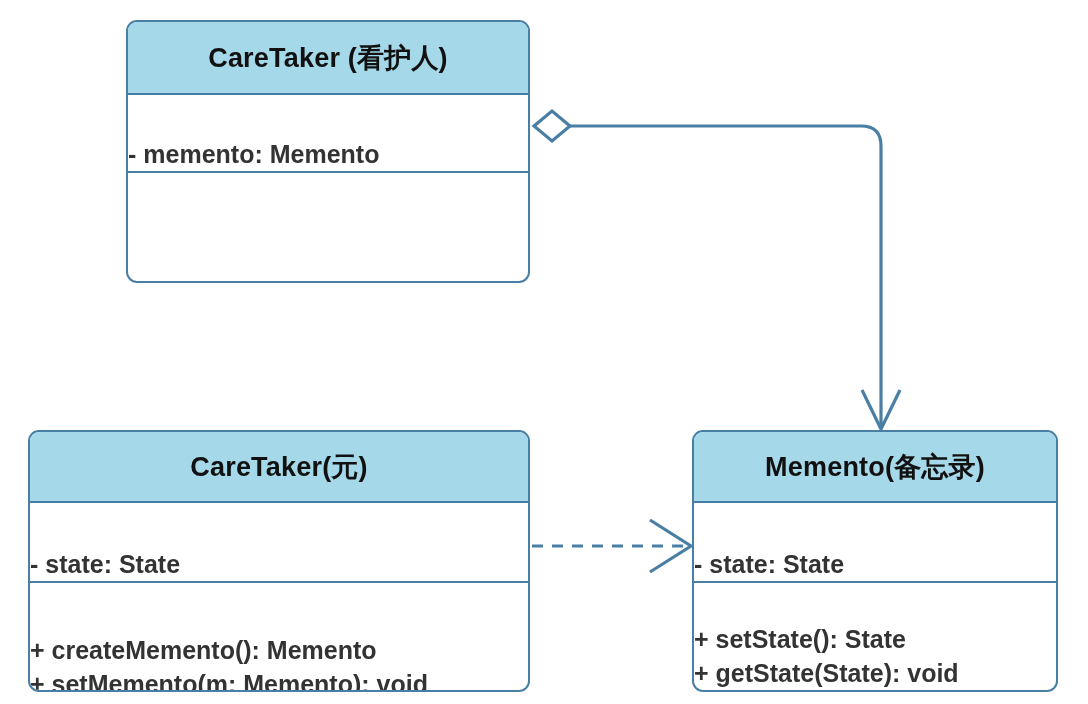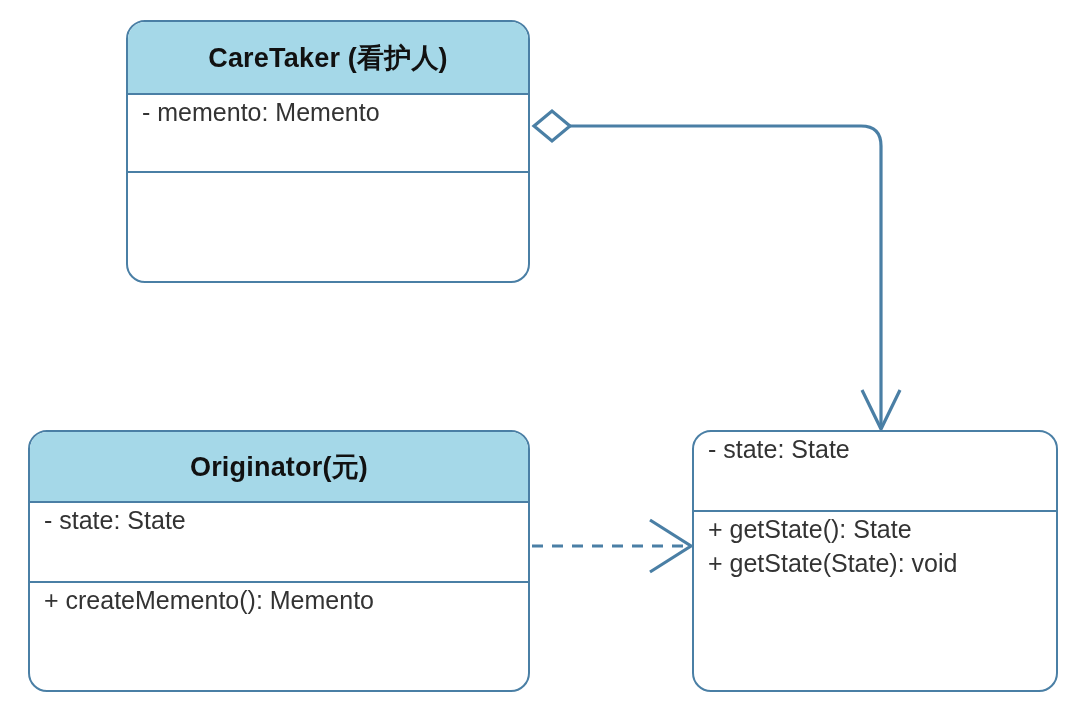--- a/index.html
+++ b/index.html
@@ -19,43 +19,43 @@
     background: #ffffff;
     overflow: hidden;
   }
 
   
   .uml-class {
     position: absolute;
     box-sizing: border-box;
     background: #ffffff;
     border: 2px solid #4a7fa5;
-    border-radius: 19px;
+    border-radius: 11px;
     overflow: hidden;
     z-index: 3;
   }
   .uml-header {
     box-sizing: border-box;
     background: #a5d8e8;
     border-bottom: 2px solid #4a7fa5;
     display: flex;
     align-items: center;
     justify-content: center;
     color: #111111;
     font-weight: bold;
     letter-spacing: 0.2px;
     white-space: nowrap;
   }
   .uml-compartment {
     box-sizing: border-box;
     display: flex;
     flex-direction: column;
-    justify-content: flex-start;
-    padding-left: 14px;
+    justify-content: flex-end;
     color: #333333;
+    font-weight: bold;
   }
   .uml-compartment.divided {
     border-bottom: 2px solid #4a7fa5;
   }
   .uml-line {
     white-space: nowrap;
     line-height: 1.36;
   }
 
   
@@ -114,32 +114,34 @@
   </svg>
 
   <div class="uml-class" id="box-caretaker">
     <div class="uml-header">CareTaker (看护人)</div>
     <div class="uml-compartment c-attrs divided">
       <div class="uml-line">- memento: Memento</div>
     </div>
   </div>
 
   <div class="uml-class" id="box-originator">
-    <div class="uml-header">Originator(元)</div>
+    <div class="uml-header">CareTaker(元)</div>
     <div class="uml-compartment c-attrs divided">
       <div class="uml-line">- state: State</div>
     </div>
     <div class="uml-compartment c-ops">
       <div class="uml-line">+ createMemento(): Memento</div>
+      <div class="uml-line">+ setMemento(m: Memento): void</div>
     </div>
   </div>
 
   <div class="uml-class" id="box-memento">
+    <div class="uml-header">Memento(备忘录)</div>
     <div class="uml-compartment c-attrs divided">
       <div class="uml-line">- state: State</div>
     </div>
     <div class="uml-compartment c-ops">
-      <div class="uml-line">+ getState(): State</div>
+      <div class="uml-line">+ setState(): State</div>
       <div class="uml-line">+ getState(State): void</div>
     </div>
   </div>
 
 </div>
 
 </body></html>

